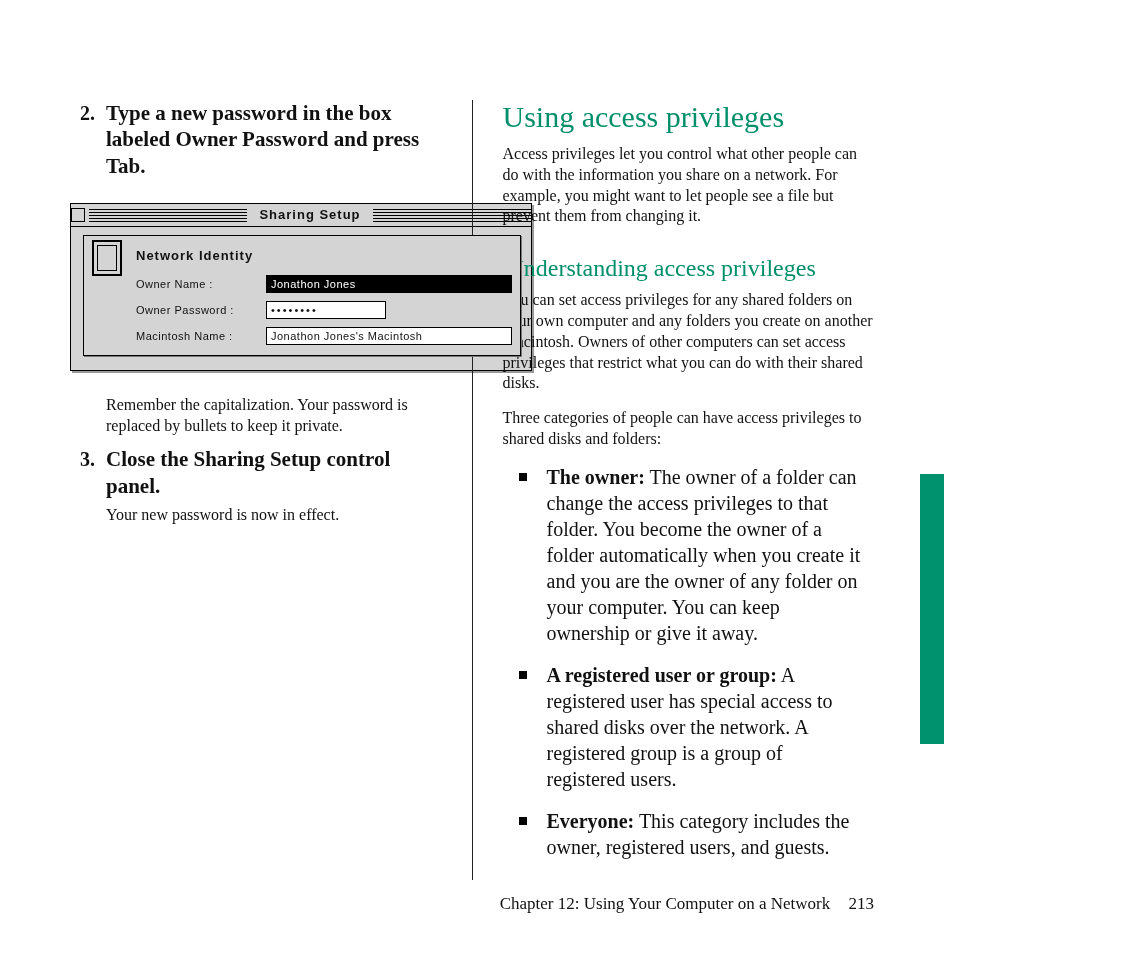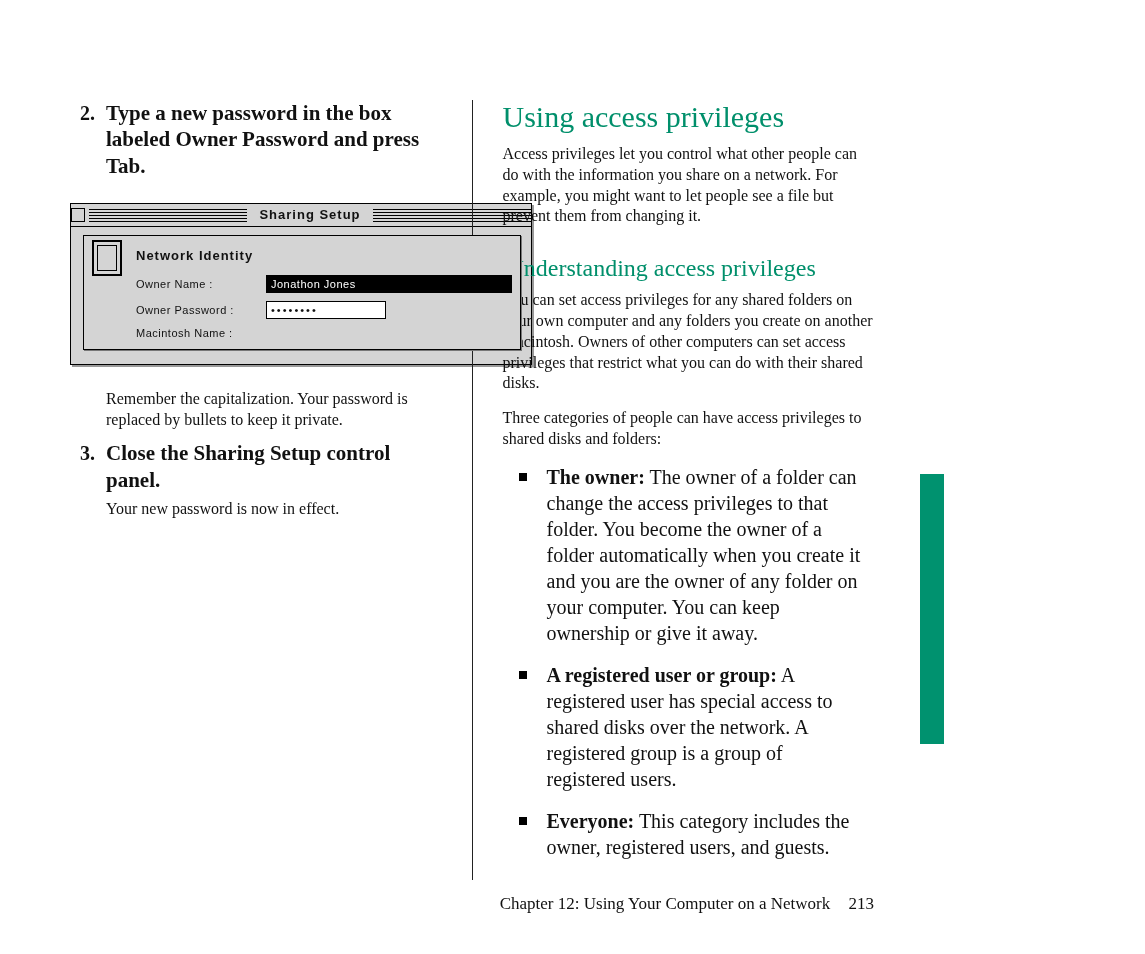--- a/index.html
+++ b/index.html
@@ -243,20 +243,21 @@
                   <div class="ss-row">
                     <div class="ss-label">Owner Name :</div>
                     <div class="ss-field selected">Jonathon Jones</div>
                   </div>
                   <div class="ss-row">
                     <div class="ss-label">Owner Password :</div>
                     <div class="ss-field short ss-pw">••••••••</div>
                   </div>
                   <div class="ss-row">
                     <div class="ss-label">Macintosh Name :</div>
+                    <div class="ss-field">Jonathon Jones's Macintosh</div>
                   </div>
                 </div>
               </div>
             </div>
           </div>
 
           <div class="step-body">Remember the capitalization. Your password is replaced by bullets to keep it private.</div>
         </li>
 
         <li>

